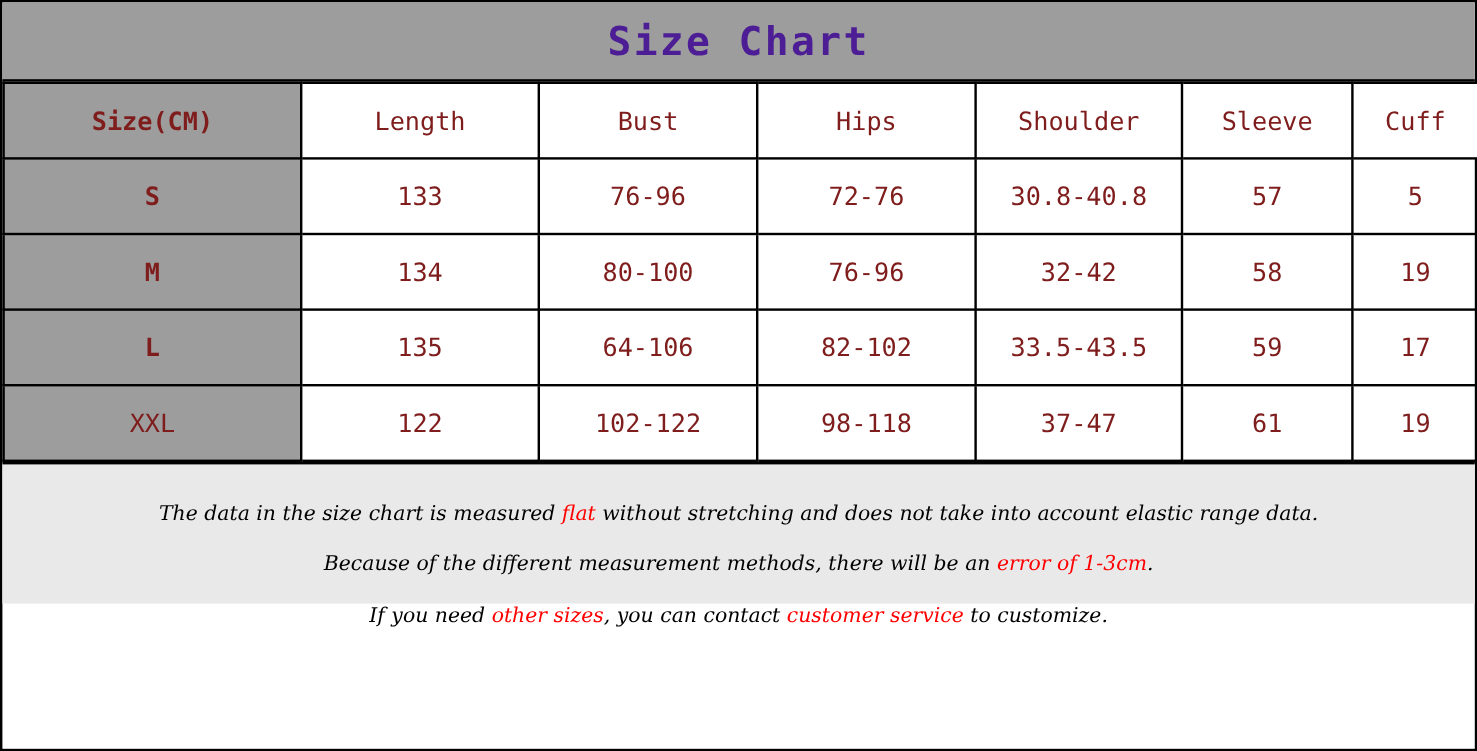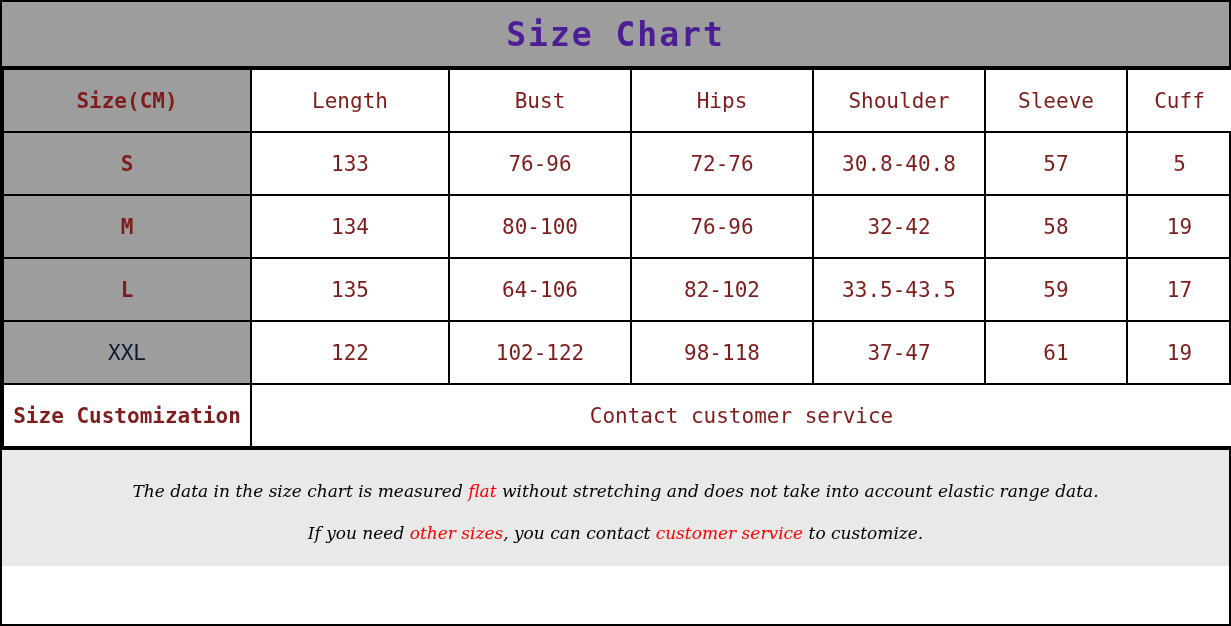--- a/index.html
+++ b/index.html
@@ -57,21 +57,21 @@
     background: #9d9d9d;
     font-weight: bold;
     font-size: 21px;
   }
   table.size-table td.size-label {
     background: #9d9d9d;
     font-weight: bold;
     font-size: 21px;
   }
   table.size-table td.size-label.faded {
-    color: #0f172a;
+    color: #7f1d1d;
     font-weight: normal;
   }
   .custom-label {
     background: #ffffff;
     color: #ff0000;
     font-weight: bold;
     font-size: 21px;
     letter-spacing: 0px;
   }
   .custom-value {
@@ -161,29 +161,28 @@
       </tr>
       <tr>
         <td class="size-label faded">XXL</td>
         <td>122</td>
         <td>102-122</td>
         <td>98-118</td>
         <td>37-47</td>
         <td>61</td>
         <td>19</td>
       </tr>
-      <tr>
-        <td class="custom-label">Size Customization</td>
-        <td class="custom-value" colspan="6">Contact customer service</td>
-      </tr>
     </tbody>
   </table>
 
   <div class="notes">
     <p>
       <span>The data in the size chart is measured </span><span class="red">flat</span><span> without stretching and does not take into account elastic range data.</span>
+    </p>
+    <p>
+      <span>Because of the different measurement methods, there will be an </span><span class="red">error of 1-3cm</span><span>.</span>
     </p>
     <p>
       <span>If you need </span><span class="red">other sizes</span><span>, you can contact </span><span class="red">customer service</span><span> to customize.</span>
     </p>
   </div>
 
 </div>
 
 </body></html>

